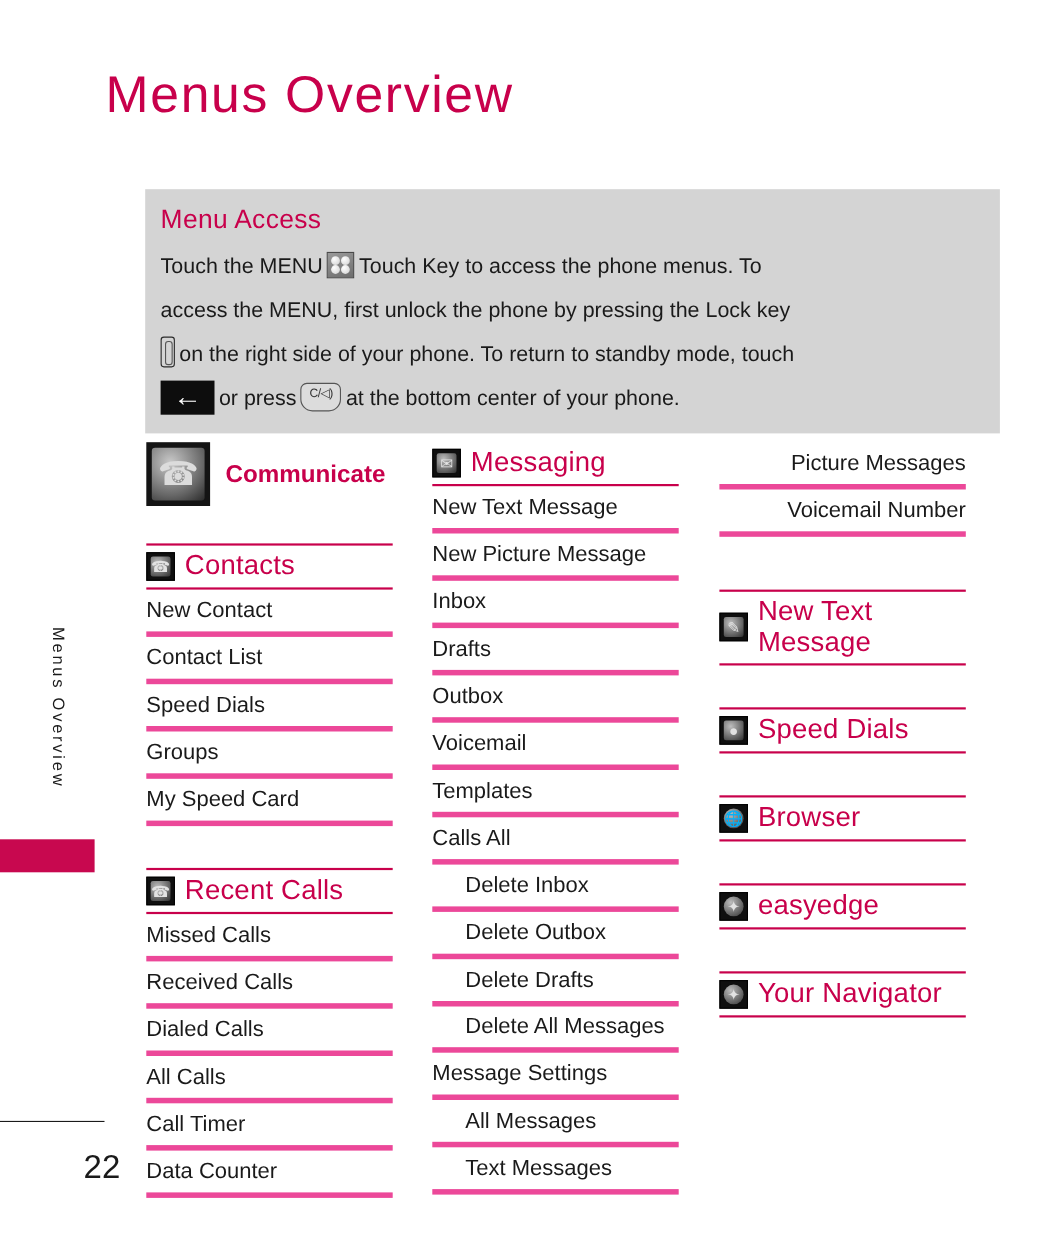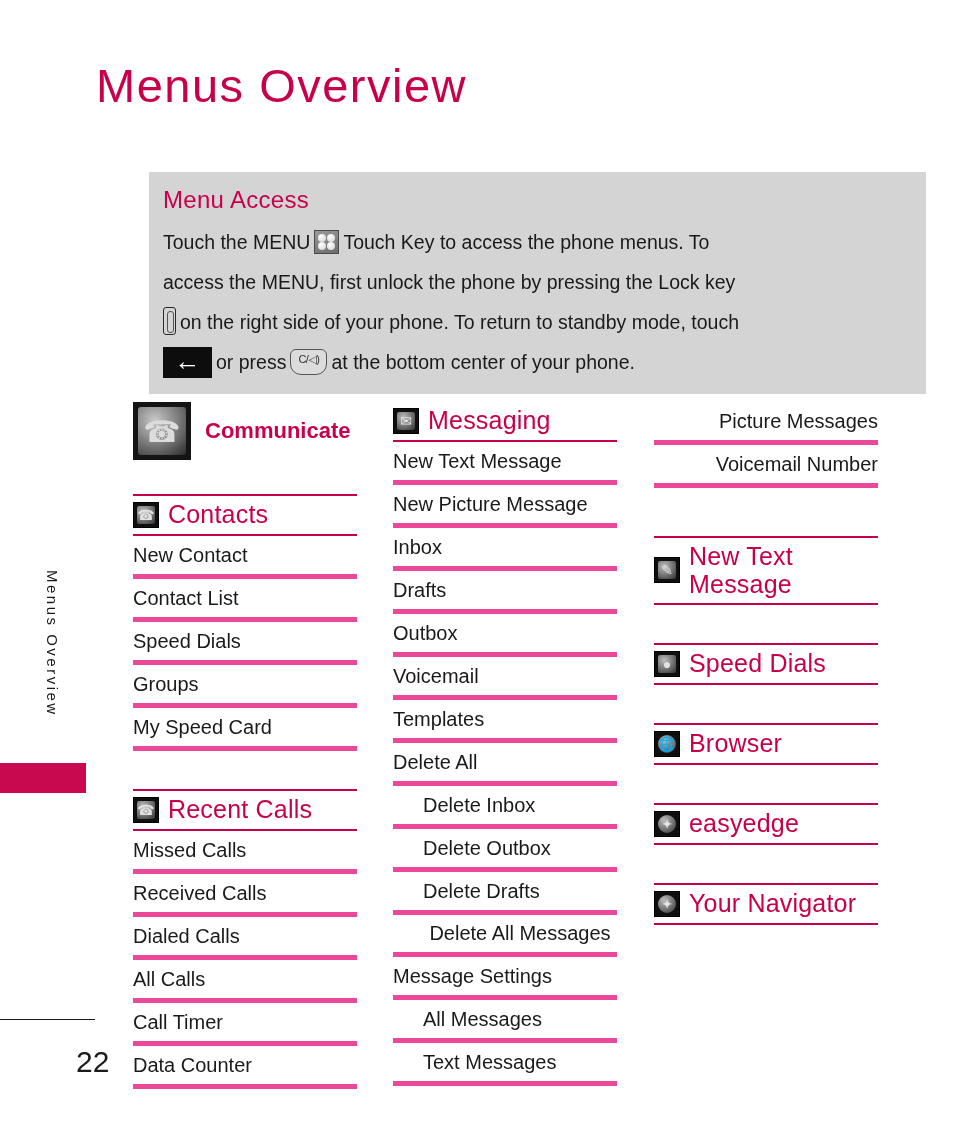--- a/index.html
+++ b/index.html
@@ -36,21 +36,21 @@
     position: absolute; left: 0; top: 1019px;
     width: 95px; height: 1px; background: #1a1a1a;
   }
   .page-number {
     position: absolute; left: 52px; top: 1045px;
     font-size: 30px; color: #1a1a1a; margin-left: 24px;
   }
 
   
   .callout {
-    position: absolute; left: 149px; top: 172px;
+    position: absolute; left: 132px; top: 172px;
     width: 777px; height: 222px;
     background: #d4d4d4;
     padding: 14px 12px 0 12px;
   }
   .callout-title {
     font-size: 24px; color: #c8004b; margin: 0 0 8px 2px;
     letter-spacing: .3px;
   }
   .callout-body {
     font-size: 19.5px; color: #1a1a1a; line-height: 40px;
@@ -156,21 +156,21 @@
   .hero-label { font-size: 22px; color: #c8004b; font-weight: 700; }
 
   
   .row {
     font-size: 20px; color: #1a1a1a;
     padding: 7px 0 7px 0; line-height: 24px;
     border-bottom: 5px solid #ec4899;
     white-space: nowrap;
   }
   .row.indent { padding-left: 30px; }
-  .row.wrap { white-space: normal; line-height: 23px; text-align: center; }
+  .row.wrap { white-space: normal; line-height: 23px; }
   .row.right { text-align: right; }
   .gap-md { height: 38px; }
   .gap-lg { height: 48px; }
 
   .sec-block { margin-bottom: 0; }
 </style>
 </head>
 <body>
 
 <div class="page">
@@ -253,21 +253,21 @@
         <div class="sec-label">Messaging</div>
       </div>
       <div class="rule-pink"></div>
       <div class="row">New Text Message</div>
       <div class="row">New Picture Message</div>
       <div class="row">Inbox</div>
       <div class="row">Drafts</div>
       <div class="row">Outbox</div>
       <div class="row">Voicemail</div>
       <div class="row">Templates</div>
-      <div class="row">Delete All</div>
+      <div class="row">Calls All</div>
       <div class="row indent">Delete Inbox</div>
       <div class="row indent">Delete Outbox</div>
       <div class="row indent">Delete Drafts</div>
       <div class="row indent wrap">Delete All Messages</div>
       <div class="row">Message Settings</div>
       <div class="row indent">All Messages</div>
       <div class="row indent">Text Messages</div>
     </div>
   </div>
 

